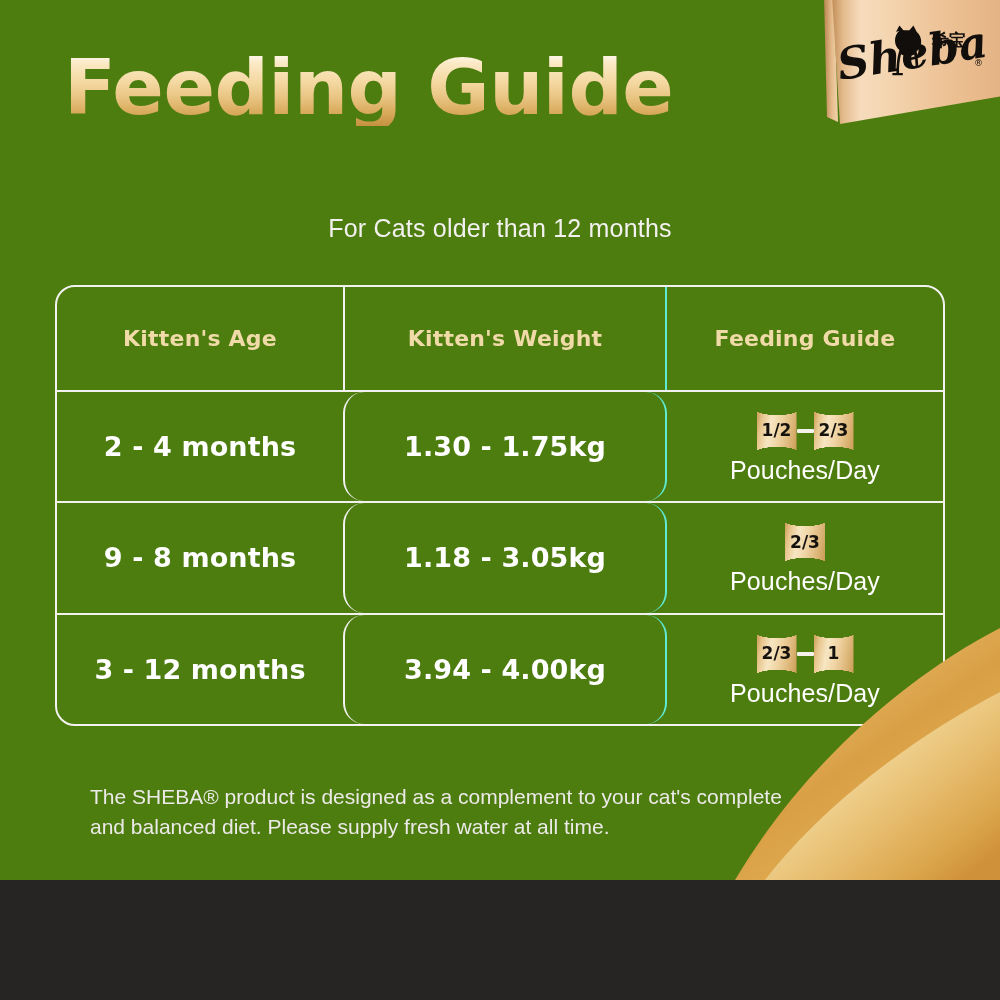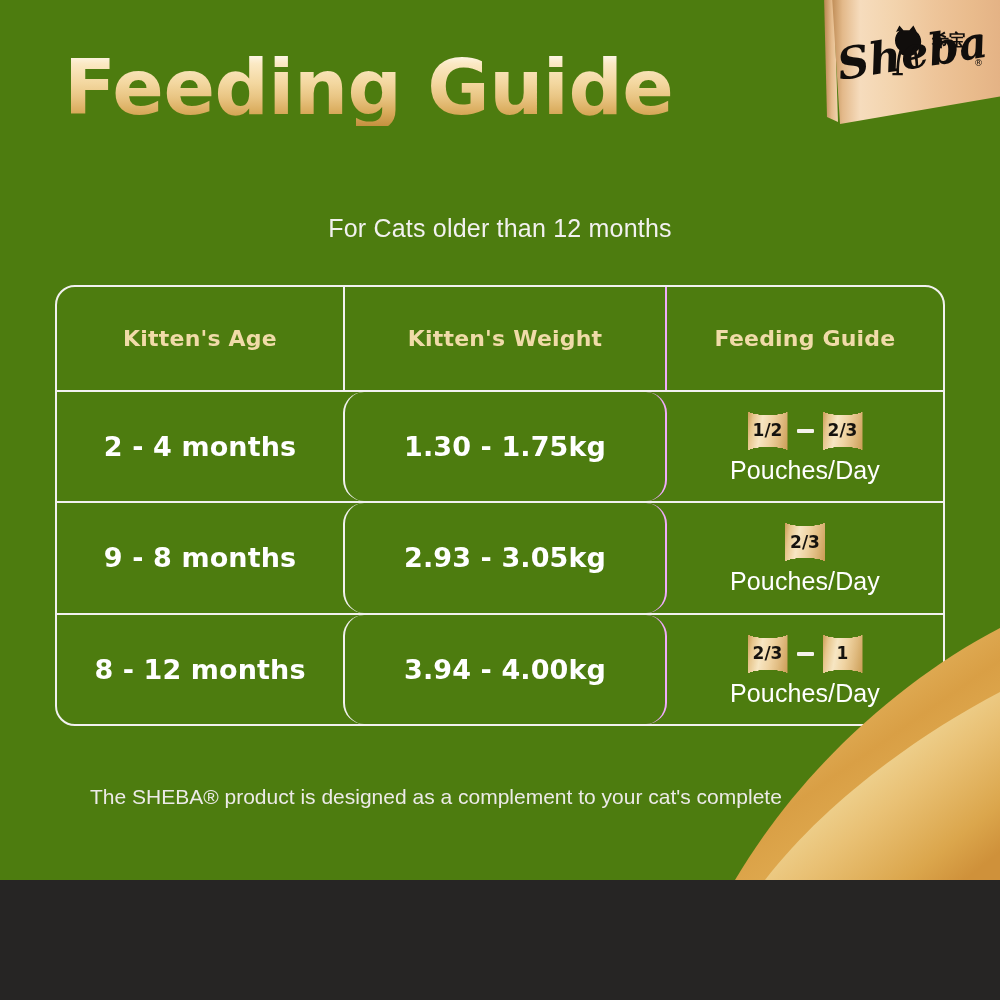--- a/index.html
+++ b/index.html
@@ -79,21 +79,21 @@
   .trow + .trow { border-top:2px solid #f2f1ef; }
 
   .cell {
     display:flex;
     align-items:center;
     justify-content:center;
     text-align:center;
     padding:0 6px;
   }
   .cell.c1 { width:286px; }
-  .cell.c2 { width:324px; border-left:2px solid #f2f1ef; border-right:2px solid #f0abfc; }
+  .cell.c2 { width:324px; border-left:2px solid #f2f1ef; border-right:2px solid #5eead4; }
   .cell.c3 { flex:1; }
 
   .th {
     color:#f0dba8;
     font-size:22px;
     font-weight:bold;
     font-family:"DejaVu Sans", sans-serif;
     letter-spacing:0.2px;
   }
   .td {
@@ -104,21 +104,20 @@
     letter-spacing:0.1px;
     border-radius:21px;
   }
 
   
   .guide { flex-direction:column; gap:2px; }
   .pouch-row {
     display:flex;
     align-items:center;
     justify-content:flex-start;
-    gap:9px;
     height:46px;
   }
   .pouch {
     position:relative;
     width:40px; height:44px;
     display:flex;
     align-items:center;
     justify-content:center;
   }
   .pouch .shape {
@@ -243,34 +242,34 @@
             <span class="shape"></span>
             <span class="frac">2/3</span>
           </span>
         </div>
         <div class="pouches-label">Pouches/Day</div>
       </div>
     </div>
 
     <div class="trow body">
       <div class="cell c1 td">9 - 8 months</div>
-      <div class="cell c2 td">2.93 - 3.05kg</div>
+      <div class="cell c2 td">1.18 - 3.05kg</div>
       <div class="cell c3 guide">
         <div class="pouch-row">
           <span class="pouch">
             <span class="shape"></span>
             <span class="frac">2/3</span>
           </span>
         </div>
         <div class="pouches-label">Pouches/Day</div>
       </div>
     </div>
 
     <div class="trow body">
-      <div class="cell c1 td">8 - 12 months</div>
+      <div class="cell c1 td">3 - 12 months</div>
       <div class="cell c2 td">3.94 - 4.00kg</div>
       <div class="cell c3 guide">
         <div class="pouch-row">
           <span class="pouch">
             <span class="shape"></span>
             <span class="frac">2/3</span>
           </span>
           <span class="dash"></span>
           <span class="pouch">
             <span class="shape"></span>
@@ -278,20 +277,21 @@
           </span>
         </div>
         <div class="pouches-label">Pouches/Day</div>
       </div>
     </div>
 
   </div>
 
   <div id="footer">
     <span class="line">The SHEBA® product is designed as a complement to your cat's complete</span>
+    <span class="line">and balanced diet. Please supply fresh water at all time.</span>
   </div>
 
   <div id="corner-swoosh">
     <svg width="440" height="300" viewBox="0 0 440 300">
       <defs>
         <linearGradient id="swooshBack" x1="0.15" y1="0.05" x2="0.85" y2="1">
           <stop offset="0%" stop-color="#f0d9a0"></stop>
           <stop offset="22%" stop-color="#e5b662"></stop>
           <stop offset="48%" stop-color="#d99f45"></stop>
           <stop offset="75%" stop-color="#e2ae53"></stop>

